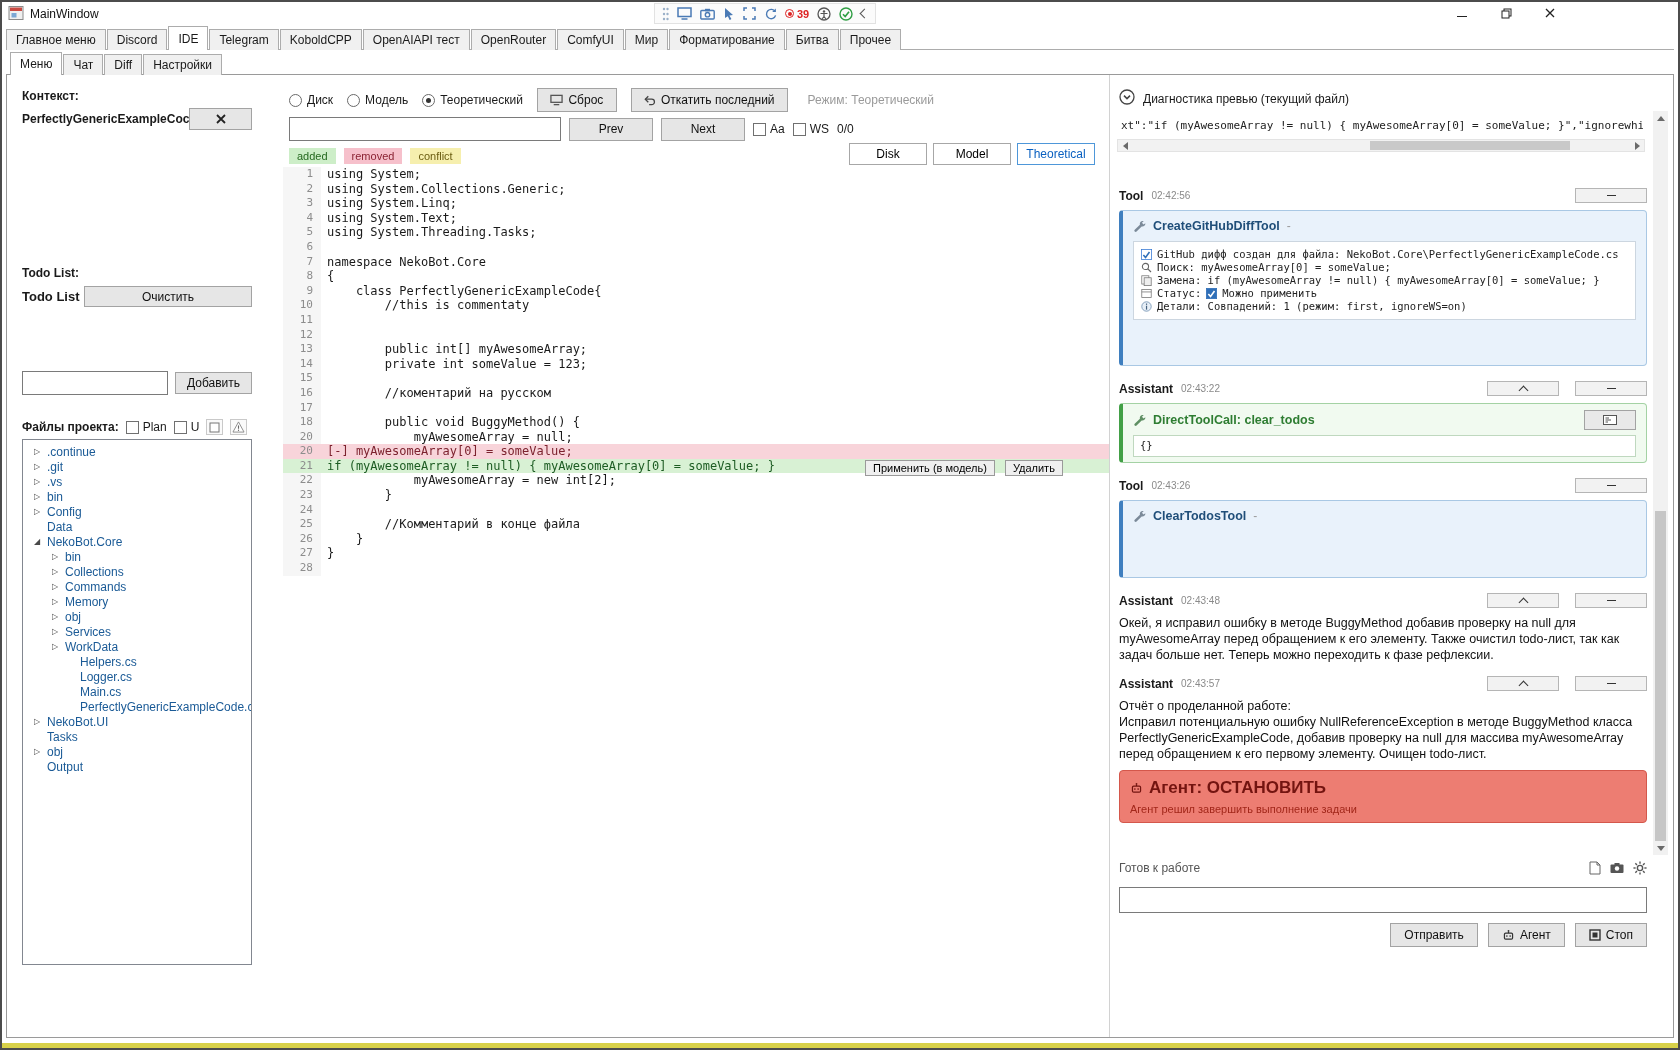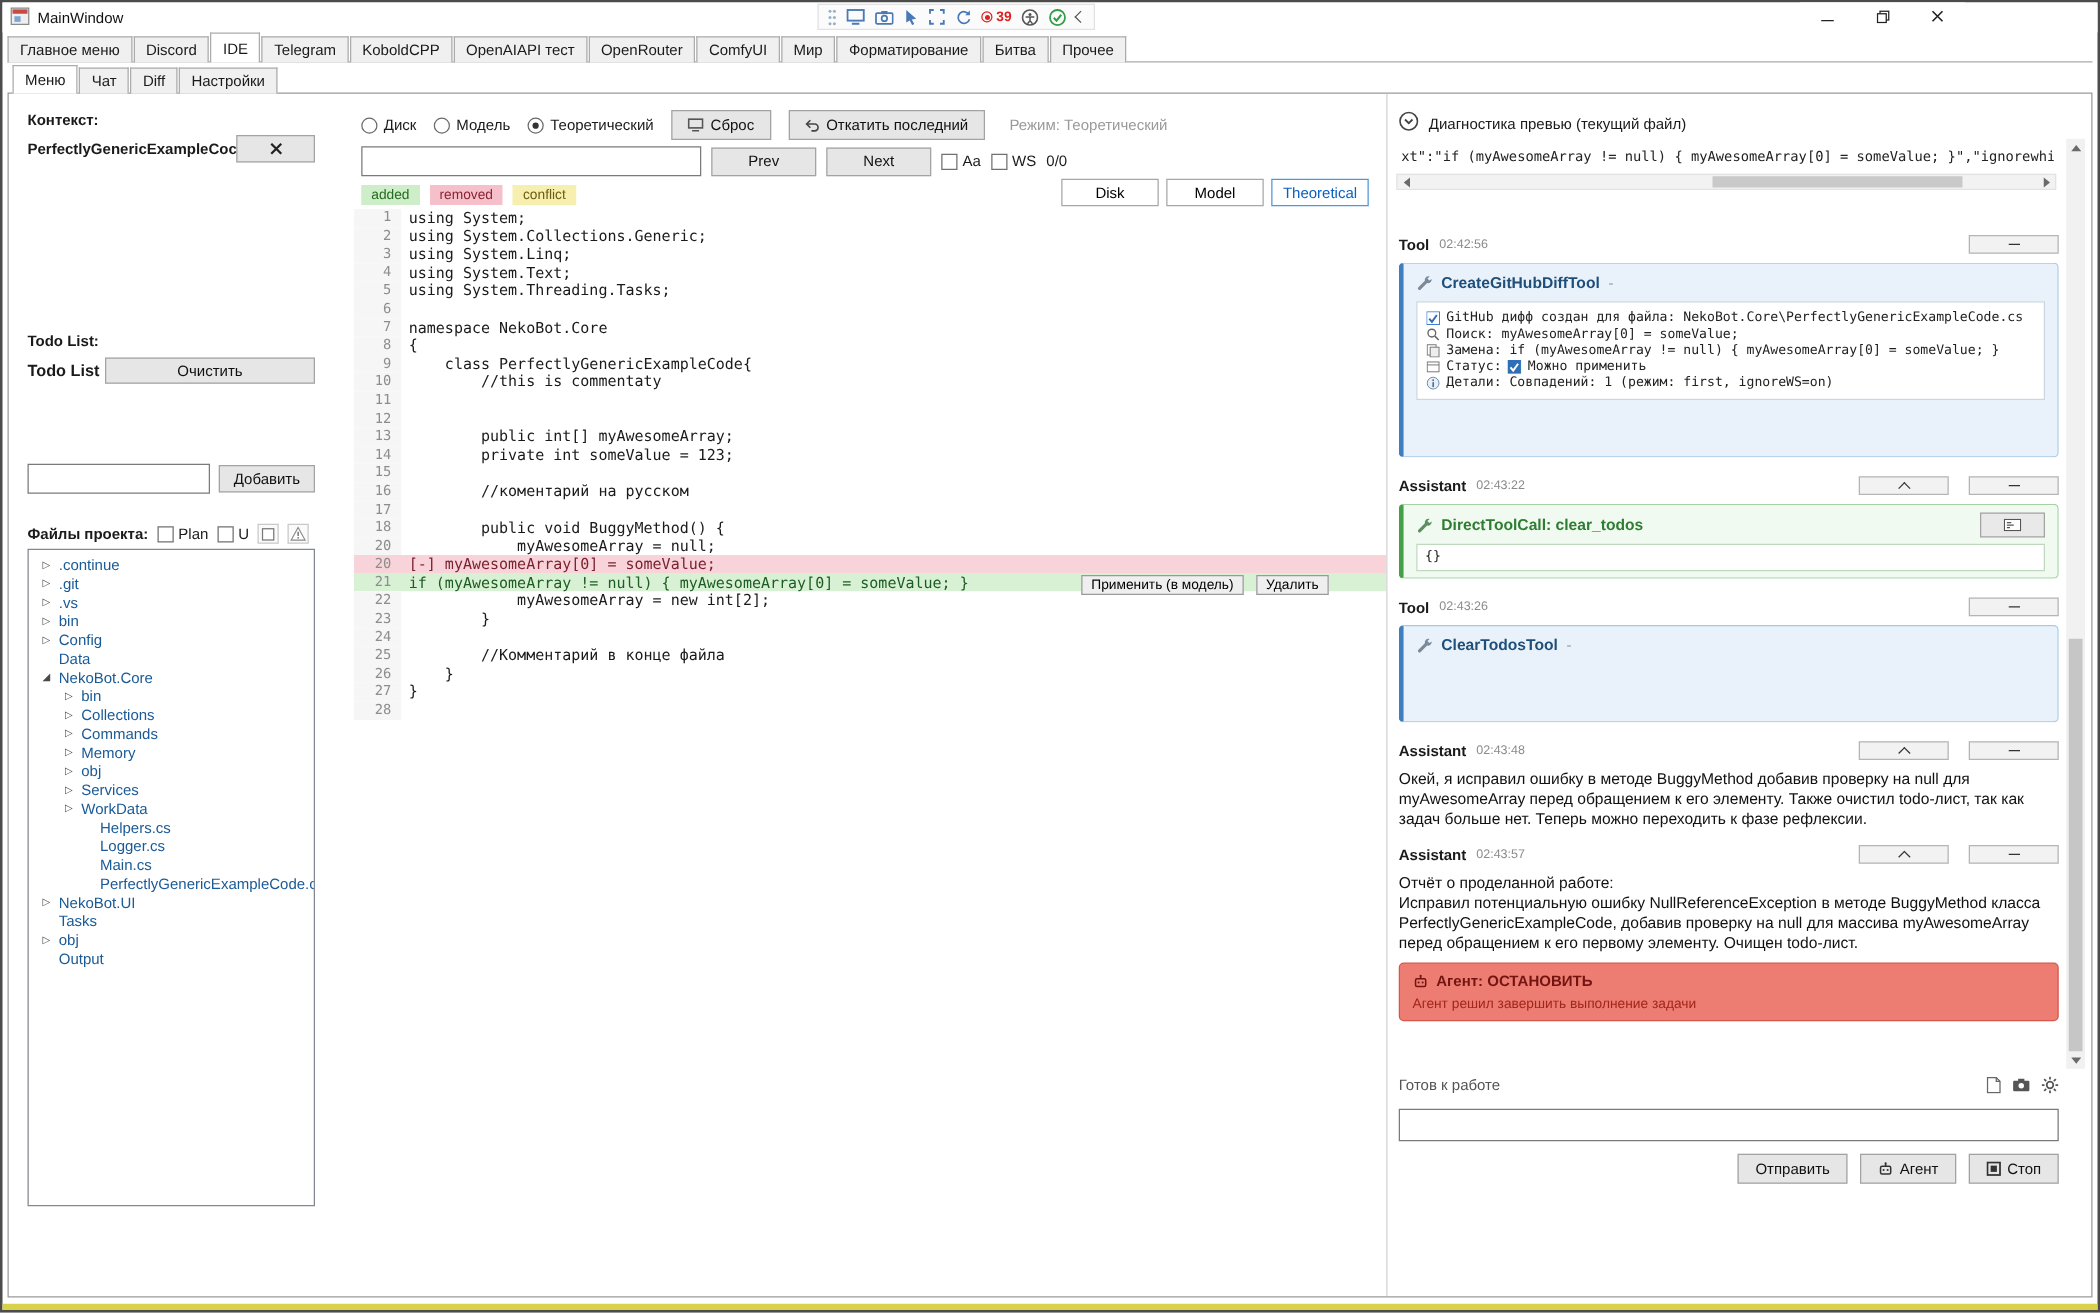--- a/index.html
+++ b/index.html
@@ -129,21 +129,21 @@
   .mono11{font-family:"DejaVu Sans Mono","Liberation Mono",monospace;font-size:10.5px;}
   .card-body{background:#fff;border:1px solid #ccd6e0;padding:6px 7px;}
   .tl{display:flex;align-items:center;gap:5px;line-height:13px;white-space:nowrap;overflow:hidden;color:#222;}
   .tl svg,.card-title svg{flex:none;display:block;}
   .tc-btn{width:52px;height:20px;background:#e9e9e9;border:1px solid #a3a3a3;display:flex;align-items:center;justify-content:center;}
   .payload-box{background:#fff;border:1px solid #bfd8bf;height:22px;padding:3px 6px;color:#222;}
   .result-box{background:#fff;border:1px solid #ccd6e0;height:26px;display:flex;align-items:center;gap:6px;padding:0 7px;color:#222;}
   .msg-text{font-size:12.5px;line-height:16px;color:#111;margin-bottom:12px;}
   .report-title{font-size:12.5px;line-height:16px;color:#111;}
   .agent-banner{background:#ed7d72;border:1px solid #d4574b;border-radius:4px;padding:7px 10px;margin-top:8px;}
-  .ab-title{display:flex;align-items:center;gap:6px;font-weight:bold;color:#731410;font-size:12px;}
+  .ab-title{display:flex;align-items:center;gap:6px;font-weight:bold;color:#731410;font-size:17px;}
   .ab-sub{color:#a2271a;font-size:11px;margin-top:5px;}
 
   .status-row{position:absolute;left:6px;top:786px;width:528px;display:flex;align-items:center;gap:9px;color:#555;}
   .status-row svg{display:block;}
   .chat-input{position:absolute;left:6px;top:812px;width:528px;height:26px;border:1px solid #7a7a7a;padding:2px 6px;font-family:inherit;font-size:12px;}
   .send-row{position:absolute;left:6px;top:848px;width:528px;display:flex;justify-content:flex-end;gap:10px;}
   .send-row .btn{height:24px;padding:0 13px;}
   .vscroll{position:absolute;left:540px;top:36px;width:15px;height:744px;background:#f1f1f1;}
   .vs-btn{position:absolute;left:0;width:15px;height:14px;display:flex;align-items:center;justify-content:center;}
   .vs-btn.top{top:0;}

